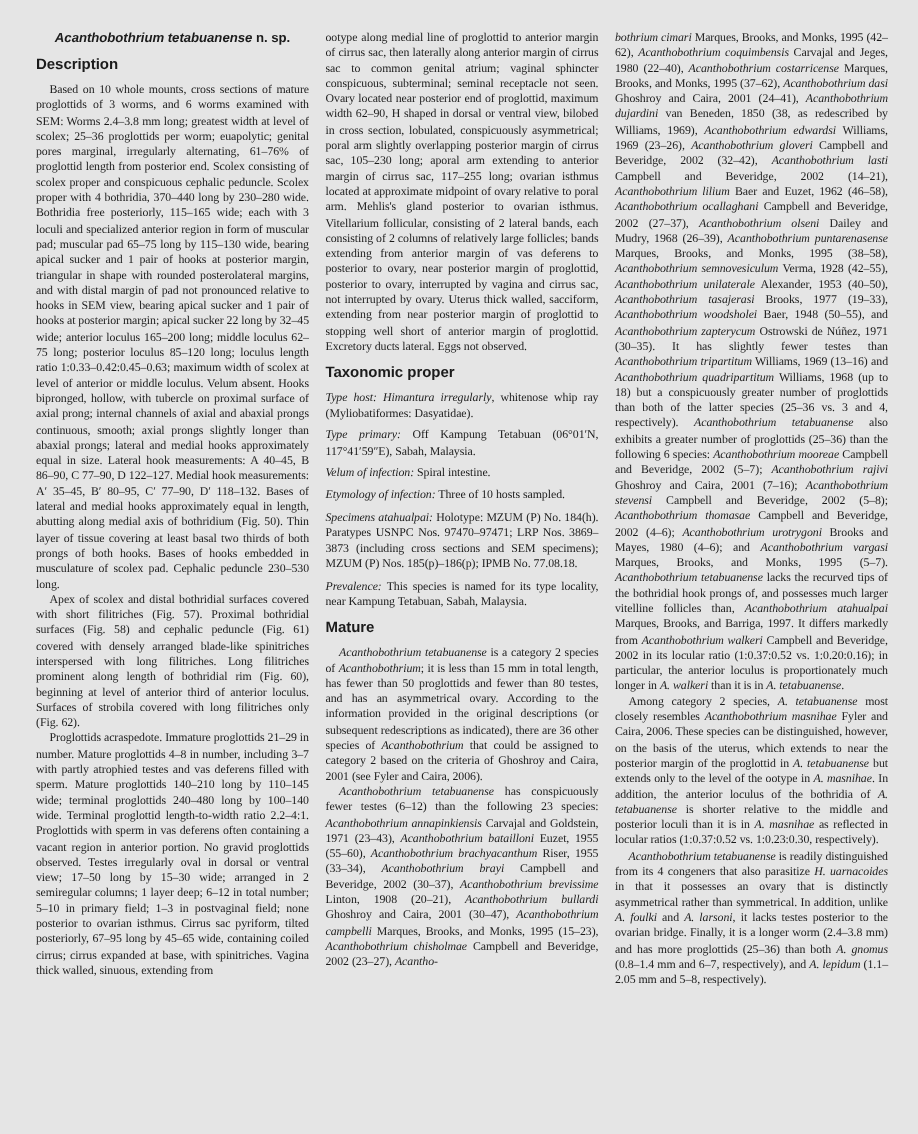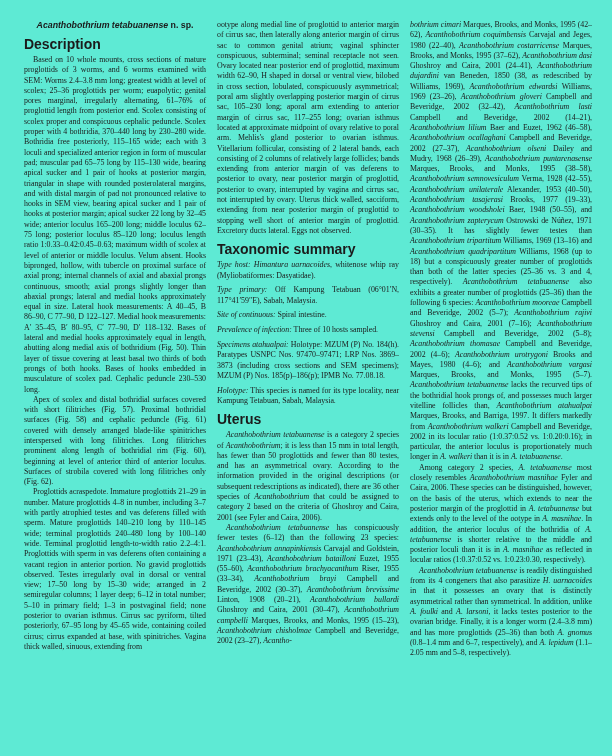--- a/index.html
+++ b/index.html
@@ -1,36 +1,36 @@
 <!DOCTYPE html>
 <html><head>
 <meta charset="utf-8">
 <style>
   html,body{margin:0;padding:0;background:#ffffff;}
   .page{
-    width:612px;height:756px;background:#5eead4;color:#1b1b1b;
+    width:612px;height:756px;background:#e5e5e5;color:#1b1b1b;
     box-sizing:border-box;padding:20px 16px 8px 24px;
     display:flex;gap:11px;overflow:hidden;
     font-family:"Liberation Serif","DejaVu Serif",serif;
     font-size:7.9px;line-height:10.3px;letter-spacing:-0.03px;
   }
   .col{width:182px;flex:0 0 182px;}
   .title{
     font-family:"Liberation Sans","DejaVu Sans",sans-serif;
     font-weight:bold;font-size:8.8px;line-height:11px;
     text-align:center;margin:0;
   }
   .subtitle{
     font-family:"Liberation Sans","DejaVu Sans",sans-serif;
     font-weight:bold;font-size:8.8px;line-height:11px;
     text-align:center;margin:0 0 10px;
   }
   .heading{
     font-family:"Liberation Sans","DejaVu Sans",sans-serif;
-    font-weight:bold;font-size:14px;line-height:10px;
+    font-weight:bold;font-size:10px;line-height:10px;
     margin:8px 0 6px;
   }
   .para{ text-align:justify;margin:0; }
   .para.indent{ text-indent:9px; }
   .entry{ text-align:justify;margin:0 0 4.5px; }
   i{ font-style:italic; }
 </style>
 </head>
 <body>
 
@@ -43,30 +43,30 @@
         <div class="para indent">Based on 10 whole mounts, cross sections of mature proglottids of 3 worms, and 6 worms examined with SEM: Worms 2.4–3.8 mm long; greatest width at level of scolex; 25–36 proglottids per worm; euapolytic; genital pores marginal, irregularly alternating, 61–76% of proglottid length from posterior end. Scolex consisting of scolex proper and conspicuous cephalic peduncle. Scolex proper with 4 bothridia, 370–440 long by 230–280 wide. Bothridia free posteriorly, 115–165 wide; each with 3 loculi and specialized anterior region in form of muscular pad; muscular pad 65–75 long by 115–130 wide, bearing apical sucker and 1 pair of hooks at posterior margin, triangular in shape with rounded posterolateral margins, and with distal margin of pad not pronounced relative to hooks in SEM view, bearing apical sucker and 1 pair of hooks at posterior margin; apical sucker 22 long by 32–45 wide; anterior loculus 165–200 long; middle loculus 62–75 long; posterior loculus 85–120 long; loculus length ratio 1:0.33–0.42:0.45–0.63; maximum width of scolex at level of anterior or middle loculus. Velum absent. Hooks bipronged, hollow, with tubercle on proximal surface of axial prong; internal channels of axial and abaxial prongs continuous, smooth; axial prongs slightly longer than abaxial prongs; lateral and medial hooks approximately equal in size. Lateral hook measurements: A 40–45, B 86–90, C 77–90, D 122–127. Medial hook measurements: A′ 35–45, B′ 80–95, C′ 77–90, D′ 118–132. Bases of lateral and medial hooks approximately equal in length, abutting along medial axis of bothridium (Fig. 50). Thin layer of tissue covering at least basal two thirds of both prongs of both hooks. Bases of hooks embedded in musculature of scolex pad. Cephalic peduncle 230–530 long.</div>
         <div class="para indent">Apex of scolex and distal bothridial surfaces covered with short filitriches (Fig. 57). Proximal bothridial surfaces (Fig. 58) and cephalic peduncle (Fig. 61) covered with densely arranged blade-like spinitriches interspersed with long filitriches. Long filitriches prominent along length of bothridial rim (Fig. 60), beginning at level of anterior third of anterior loculus. Surfaces of strobila covered with long filitriches only (Fig. 62).</div>
         <div class="para indent">Proglottids acraspedote. Immature proglottids 21–29 in number. Mature proglottids 4–8 in number, including 3–7 with partly atrophied testes and vas deferens filled with sperm. Mature proglottids 140–210 long by 110–145 wide; terminal proglottids 240–480 long by 100–140 wide. Terminal proglottid length-to-width ratio 2.2–4:1. Proglottids with sperm in vas deferens often containing a vacant region in anterior portion. No gravid proglottids observed. Testes irregularly oval in dorsal or ventral view; 17–50 long by 15–30 wide; arranged in 2 semiregular columns; 1 layer deep; 6–12 in total number; 5–10 in primary field; 1–3 in postvaginal field; none posterior to ovarian isthmus. Cirrus sac pyriform, tilted posteriorly, 67–95 long by 45–65 wide, containing coiled cirrus; cirrus expanded at base, with spinitriches. Vagina thick walled, sinuous, extending from</div>
       </div>
   </section>
 
   <section class="col">
     <div>
         <div class="para">ootype along medial line of proglottid to anterior margin of cirrus sac, then laterally along anterior margin of cirrus sac to common genital atrium; vaginal sphincter conspicuous, subterminal; seminal receptacle not seen. Ovary located near posterior end of proglottid, maximum width 62–90, H shaped in dorsal or ventral view, bilobed in cross section, lobulated, conspicuously asymmetrical; poral arm slightly overlapping posterior margin of cirrus sac, 105–230 long; aporal arm extending to anterior margin of cirrus sac, 117–255 long; ovarian isthmus located at approximate midpoint of ovary relative to poral arm. Mehlis's gland posterior to ovarian isthmus. Vitellarium follicular, consisting of 2 lateral bands, each consisting of 2 columns of relatively large follicles; bands extending from anterior margin of vas deferens to posterior to ovary, near posterior margin of proglottid, posterior to ovary, interrupted by vagina and cirrus sac, not interrupted by ovary. Uterus thick walled, sacciform, extending from near posterior margin of proglottid to stopping well short of anterior margin of proglottid. Excretory ducts lateral. Eggs not observed.</div>
       </div>
-    <h3 class="heading">Taxonomic summary</h3>
+    <h3 class="heading">Taxonomic proper</h3>
     <div>
-        <div class="entry"><i>Type host: Himantura uarnacoides</i>, whitenose whip ray (Myliobatiformes: Dasyatidae).</div>
+        <div class="entry"><i>Type host: Himantura irregularly</i>, whitenose whip ray (Myliobatiformes: Dasyatidae).</div>
         <div class="entry"><i>Type primary:</i> Off Kampung Tetabuan (06°01′N, 117°41′59″E), Sabah, Malaysia.</div>
-        <div class="entry"><i>Site of continuous:</i> Spiral intestine.</div>
-        <div class="entry"><i>Prevalence of infection:</i> Three of 10 hosts sampled.</div>
+        <div class="entry"><i>Velum of infection:</i> Spiral intestine.</div>
+        <div class="entry"><i>Etymology of infection:</i> Three of 10 hosts sampled.</div>
         <div class="entry"><i>Specimens atahualpai:</i> Holotype: MZUM (P) No. 184(h). Paratypes USNPC Nos. 97470–97471; LRP Nos. 3869–3873 (including cross sections and SEM specimens); MZUM (P) Nos. 185(p)–186(p); IPMB No. 77.08.18.</div>
-        <div class="entry"><i>Holotype:</i> This species is named for its type locality, near Kampung Tetabuan, Sabah, Malaysia.</div>
+        <div class="entry"><i>Prevalence:</i> This species is named for its type locality, near Kampung Tetabuan, Sabah, Malaysia.</div>
       </div>
-    <h3 class="heading">Uterus</h3>
+    <h3 class="heading">Mature</h3>
     <div>
         <div class="para indent"><i>Acanthobothrium tetabuanense</i> is a category 2 species of <i>Acanthobothrium</i>; it is less than 15 mm in total length, has fewer than 50 proglottids and fewer than 80 testes, and has an asymmetrical ovary. According to the information provided in the original descriptions (or subsequent redescriptions as indicated), there are 36 other species of <i>Acanthobothrium</i> that could be assigned to category 2 based on the criteria of Ghoshroy and Caira, 2001 (see Fyler and Caira, 2006).</div>
         <div class="para indent"><i>Acanthobothrium tetabuanense</i> has conspicuously fewer testes (6–12) than the following 23 species: <i>Acanthobothrium annapinkiensis</i> Carvajal and Goldstein, 1971 (23–43), <i>Acanthobothrium batailloni</i> Euzet, 1955 (55–60), <i>Acanthobothrium brachyacanthum</i> Riser, 1955 (33–34), <i>Acanthobothrium brayi</i> Campbell and Beveridge, 2002 (30–37), <i>Acanthobothrium brevissime</i> Linton, 1908 (20–21), <i>Acanthobothrium bullardi</i> Ghoshroy and Caira, 2001 (30–47), <i>Acanthobothrium campbelli</i> Marques, Brooks, and Monks, 1995 (15–23), <i>Acanthobothrium chisholmae</i> Campbell and Beveridge, 2002 (23–27), <i>Acantho-</i></div>
       </div>
   </section>
 
   <section class="col">
     <div>
         <div class="para"><i>bothrium cimari</i> Marques, Brooks, and Monks, 1995 (42–62), <i>Acanthobothrium coquimbensis</i> Carvajal and Jeges, 1980 (22–40), <i>Acanthobothrium costarricense</i> Marques, Brooks, and Monks, 1995 (37–62), <i>Acanthobothrium dasi</i> Ghoshroy and Caira, 2001 (24–41), <i>Acanthobothrium dujardini</i> van Beneden, 1850 (38, as redescribed by Williams, 1969), <i>Acanthobothrium edwardsi</i> Williams, 1969 (23–26), <i>Acanthobothrium gloveri</i> Campbell and Beveridge, 2002 (32–42), <i>Acanthobothrium lasti</i> Campbell and Beveridge, 2002 (14–21), <i>Acanthobothrium lilium</i> Baer and Euzet, 1962 (46–58), <i>Acanthobothrium ocallaghani</i> Campbell and Beveridge, 2002 (27–37), <i>Acanthobothrium olseni</i> Dailey and Mudry, 1968 (26–39), <i>Acanthobothrium puntarenasense</i> Marques, Brooks, and Monks, 1995 (38–58), <i>Acanthobothrium semnovesiculum</i> Verma, 1928 (42–55), <i>Acanthobothrium unilaterale</i> Alexander, 1953 (40–50), <i>Acanthobothrium tasajerasi</i> Brooks, 1977 (19–33), <i>Acanthobothrium woodsholei</i> Baer, 1948 (50–55), and <i>Acanthobothrium zapterycum</i> Ostrowski de Núñez, 1971 (30–35). It has slightly fewer testes than <i>Acanthobothrium tripartitum</i> Williams, 1969 (13–16) and <i>Acanthobothrium quadripartitum</i> Williams, 1968 (up to 18) but a conspicuously greater number of proglottids than both of the latter species (25–36 vs. 3 and 4, respectively). <i>Acanthobothrium tetabuanense</i> also exhibits a greater number of proglottids (25–36) than the following 6 species: <i>Acanthobothrium mooreae</i> Campbell and Beveridge, 2002 (5–7); <i>Acanthobothrium rajivi</i> Ghoshroy and Caira, 2001 (7–16); <i>Acanthobothrium stevensi</i> Campbell and Beveridge, 2002 (5–8); <i>Acanthobothrium thomasae</i> Campbell and Beveridge, 2002 (4–6); <i>Acanthobothrium urotrygoni</i> Brooks and Mayes, 1980 (4–6); and <i>Acanthobothrium vargasi</i> Marques, Brooks, and Monks, 1995 (5–7). <i>Acanthobothrium tetabuanense</i> lacks the recurved tips of the bothridial hook prongs of, and possesses much larger vitelline follicles than, <i>Acanthobothrium atahualpai</i> Marques, Brooks, and Barriga, 1997. It differs markedly from <i>Acanthobothrium walkeri</i> Campbell and Beveridge, 2002 in its locular ratio (1:0.37:0.52 vs. 1:0.20:0.16); in particular, the anterior loculus is proportionately much longer in <i>A. walkeri</i> than it is in <i>A. tetabuanense</i>.</div>
         <div class="para indent">Among category 2 species, <i>A. tetabuanense</i> most closely resembles <i>Acanthobothrium masnihae</i> Fyler and Caira, 2006. These species can be distinguished, however, on the basis of the uterus, which extends to near the posterior margin of the proglottid in <i>A. tetabuanense</i> but extends only to the level of the ootype in <i>A. masnihae</i>. In addition, the anterior loculus of the bothridia of <i>A. tetabuanense</i> is shorter relative to the middle and posterior loculi than it is in <i>A. masnihae</i> as reflected in locular ratios (1:0.37:0.52 vs. 1:0.23:0.30, respectively).</div>

